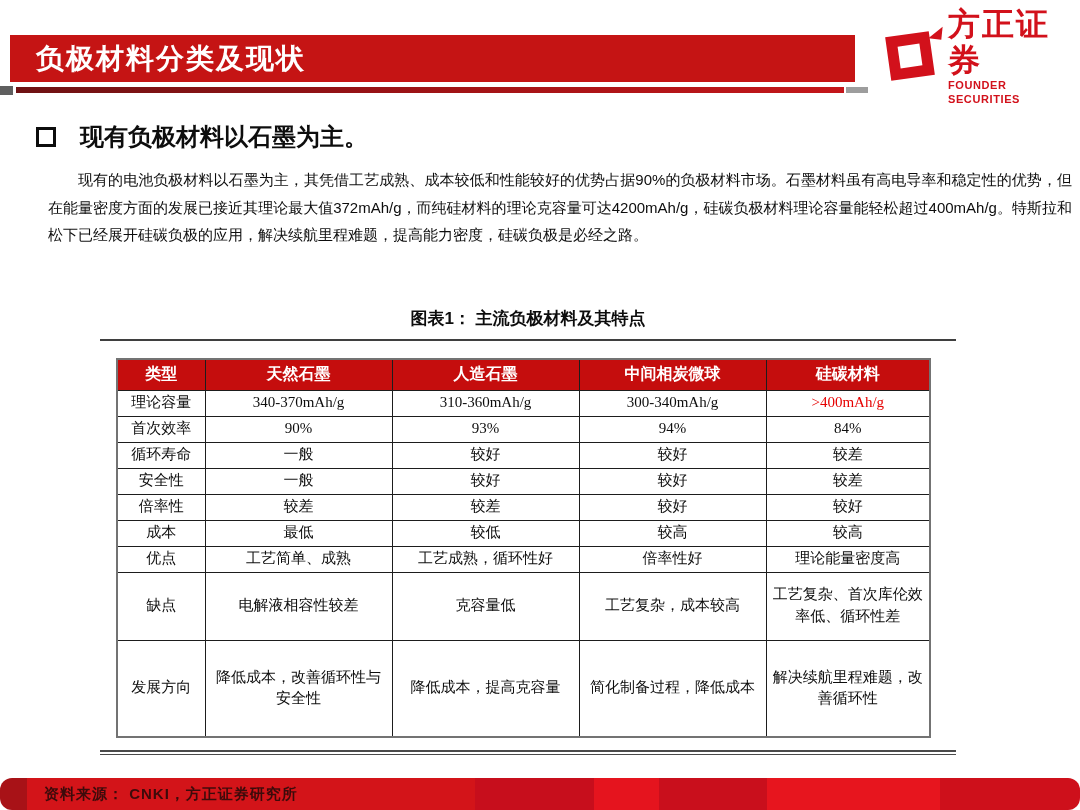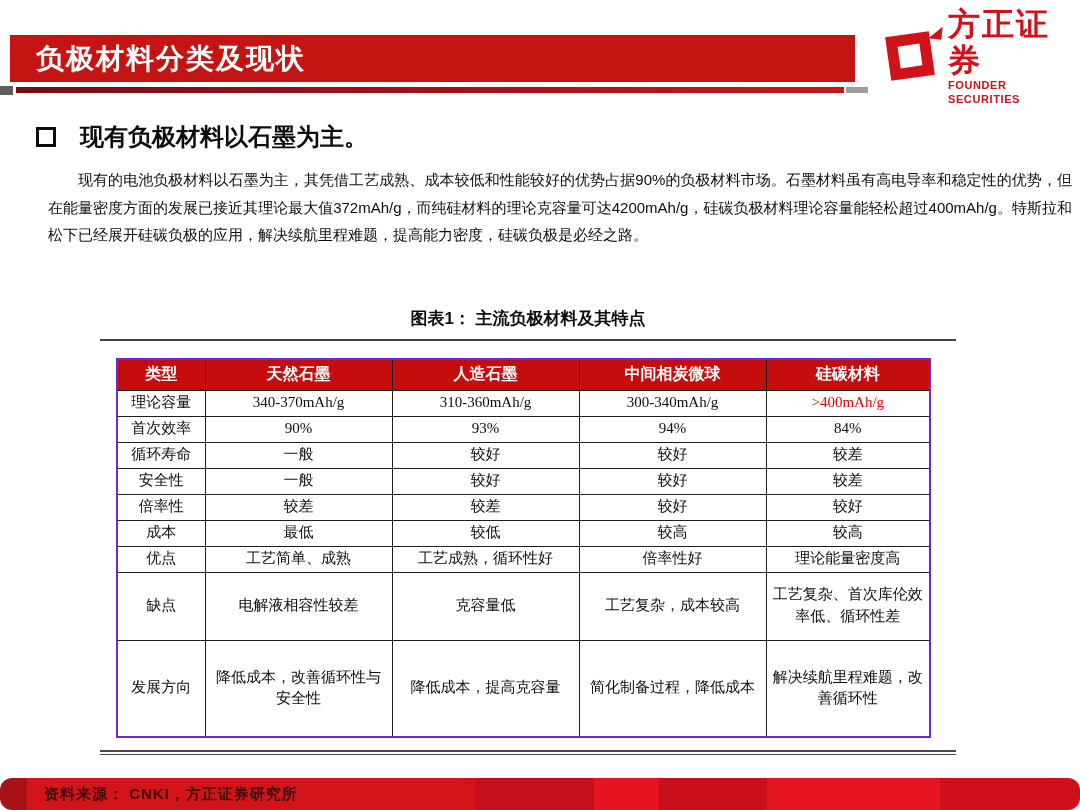--- a/index.html
+++ b/index.html
@@ -40,21 +40,21 @@
   .para{position:absolute;left:28px;top:151px;width:1024px;
     font-size:15px;line-height:27.7px;text-align:justify;text-indent:2em;color:#0d0d0d;margin-left:20px;}
   
   .figure{position:absolute;left:100px;top:307px;width:856px;}
   .caption{text-align:center;font-size:17px;font-weight:bold;color:#0d0d0d;margin:0 0 9px 0;}
   .rule-top{height:2px;background:#3f3f3f;}
   .rule-bottom{height:5px;border-top:2px solid #4a4a4a;border-bottom:1px solid #4a4a4a;
     box-sizing:border-box;background:#fff;}
   table.anode{
     margin:17px 0 12px 16px;border-collapse:collapse;table-layout:fixed;width:813px;
-    border:2px solid #6d28d9;
+    border:2px solid #737373;
     font-family:"Liberation Serif","DejaVu Serif",serif;
   }
   table.anode col.c0{width:88px;}
   table.anode col.c1,table.anode col.c2,table.anode col.c3{width:187px;}
   table.anode col.c4{width:164px;}
   table.anode thead tr{height:31px;}
   table.anode thead th{
     background:var(--table-header);color:#fff;font-size:16px;font-weight:bold;
     border:1px solid #1d1d1d;padding:1px 4px;
   }

